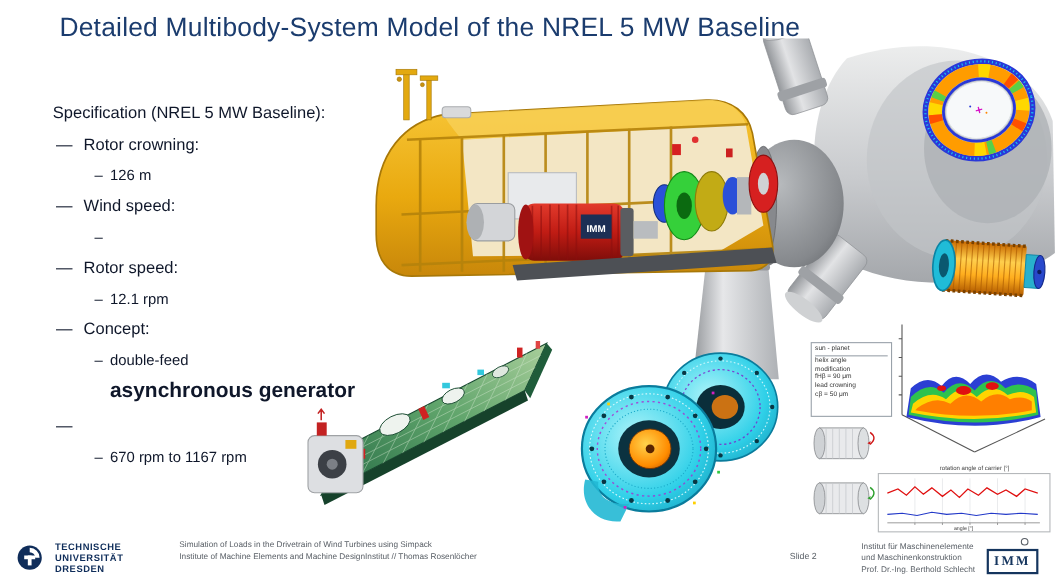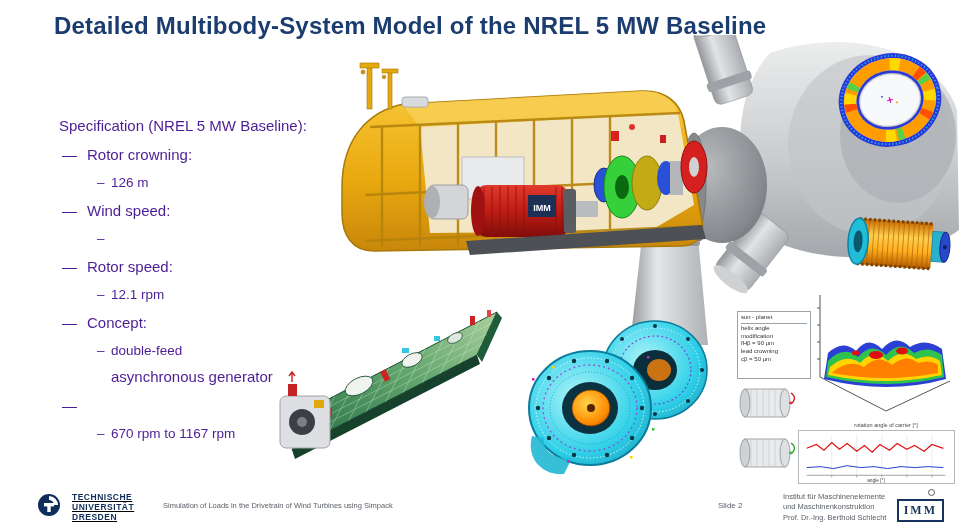--- a/index.html
+++ b/index.html
@@ -2,32 +2,32 @@
 <html><head>
 <meta charset="utf-8">
 <style>
   * { margin:0; padding:0; box-sizing:border-box; }
   html,body { background:#ffffff; }
   .slide {
     position:relative; width:960px; height:529px; background:#ffffff;
     font-family:"Liberation Sans", sans-serif; overflow:hidden;
   }
   .title {
-    position:absolute; left:54px; top:12px; font-size:24px; font-weight:700;
+    position:absolute; left:54px; top:12px; font-size:24px; font-weight:400;
     color:#1b3c6e; letter-spacing:0.2px;
   }
   
-  .specs { position:absolute; left:59px; top:94px; width:280px; color:#4c1d95;margin-top:23px; }
+  .specs { position:absolute; left:48px; top:94px; width:280px; color:#0f172a; }
   .spec-heading { font-size:15px; }
   .row { display:flex; }
   .row.main { font-size:15px; margin-top:12px; }
   .row.main .dash { width:28px; padding-left:3px; }
   .row.sub { font-size:13.5px; margin-top:12px; margin-left:38px; }
   .row.sub .dash { width:14px; }
-  .sub2 { font-size:15px; margin-top:10px; margin-left:52px; }
+  .sub2 { font-size:19px; margin-top:10px; margin-left:52px;font-weight:bold; }
   
   .gfx { position:absolute; }
   .g-turbine { left:270px; top:35px; width:690px; height:310px; z-index:1; }
   .g-platform { left:262px; top:300px; width:255px; height:185px; z-index:2; }
   .g-gearboxfem { left:512px; top:308px; width:205px; height:180px; z-index:3; }
   .g-ring { left:833px; top:48px; width:118px; height:108px; z-index:5; }
   .g-pinion { left:838px; top:208px; width:122px; height:72px; z-index:5; }
   .g-surface { left:798px; top:283px; width:162px; height:150px; z-index:4; }
   .g-cyl { left:735px; top:383px; width:64px; height:94px; z-index:4; }
   .inset {
@@ -35,21 +35,21 @@
     background:#ffffff; border:1px solid #9aa2aa; font-size:6px; color:#333;
     padding:2px 3px; line-height:1.3;
   }
   .inset .ttl { border-bottom:1px solid #9aa2aa; padding-bottom:1px; margin-bottom:1px; }
   .minichart {
     position:absolute; left:798px; top:430px; width:157px; height:54px; z-index:4;
     background:#ffffff; border:1px solid #b5b8bb;
   }
   
   .footer { position:absolute; left:0; bottom:0; width:960px; height:44px; z-index:6; }
-  .tud { position:absolute; left:36px; bottom:7px; display:flex; gap:6px;text-decoration:underline; }
+  .tud { position:absolute; left:14px; bottom:7px; display:flex; align-items:center; gap:6px; }
   .tud-text { color:#0f2d5a; font-weight:700; font-size:8.5px; line-height:1.18; letter-spacing:0.5px; }
   .credits { position:absolute; left:163px; bottom:18px; font-size:7.5px; color:#595f66; line-height:1.4; }
   .slide-number { position:absolute; left:718px; bottom:19px; font-size:8px; color:#595f66;margin-top:15px; }
   .institute { position:absolute; left:783px; bottom:6px; width:138px; font-size:7.5px; color:#595f66; line-height:1.4; }
   .inst-symbol { position:absolute; left:928px; bottom:33px; width:7px; height:7px; border:1.3px solid #595f66; border-radius:50%; }
   .imm-logo {
     position:absolute; right:16px; bottom:7px; border:2px solid #15355e; color:#15355e;
     font-weight:700; font-size:12px; letter-spacing:2px; padding:2px 5px;
     font-family:"Liberation Serif", serif;
   }
@@ -511,20 +511,21 @@
         <rect x="11.3" y="11" width="3.4" height="9" fill="#ffffff"></rect>
       </svg>
       <div class="tud-text">
         <div>TECHNISCHE</div>
         <div>UNIVERSITÄT</div>
         <div>DRESDEN</div>
       </div>
     </div>
     <div class="credits">
       <div>Simulation of Loads in the Drivetrain of Wind Turbines using Simpack</div>
+      <div>Institute of Machine Elements  and Machine DesignInstitut // Thomas Rosenlöcher</div>
     </div>
     <div class="slide-number">Slide 2</div>
     <div class="institute">
       <div>Institut für Maschinenelemente</div>
       <div>und Maschinenkonstruktion</div>
       <div>Prof. Dr.-Ing. Berthold Schlecht</div>
     </div>
     <div class="inst-symbol"></div>
     <div class="imm-logo">IMM</div>
   </div>

